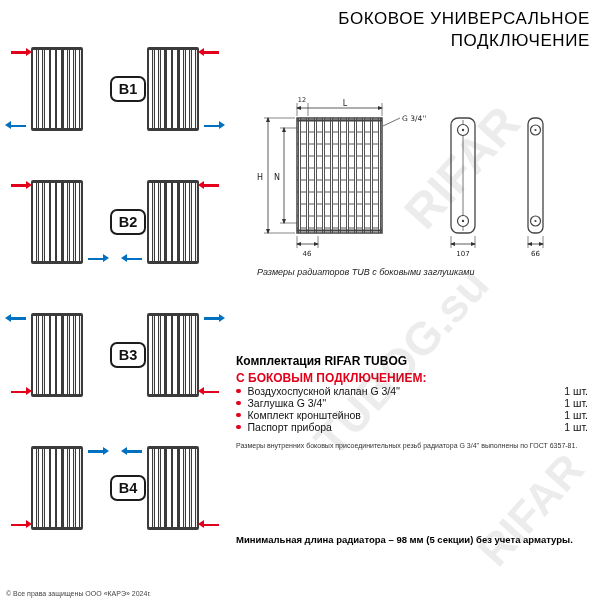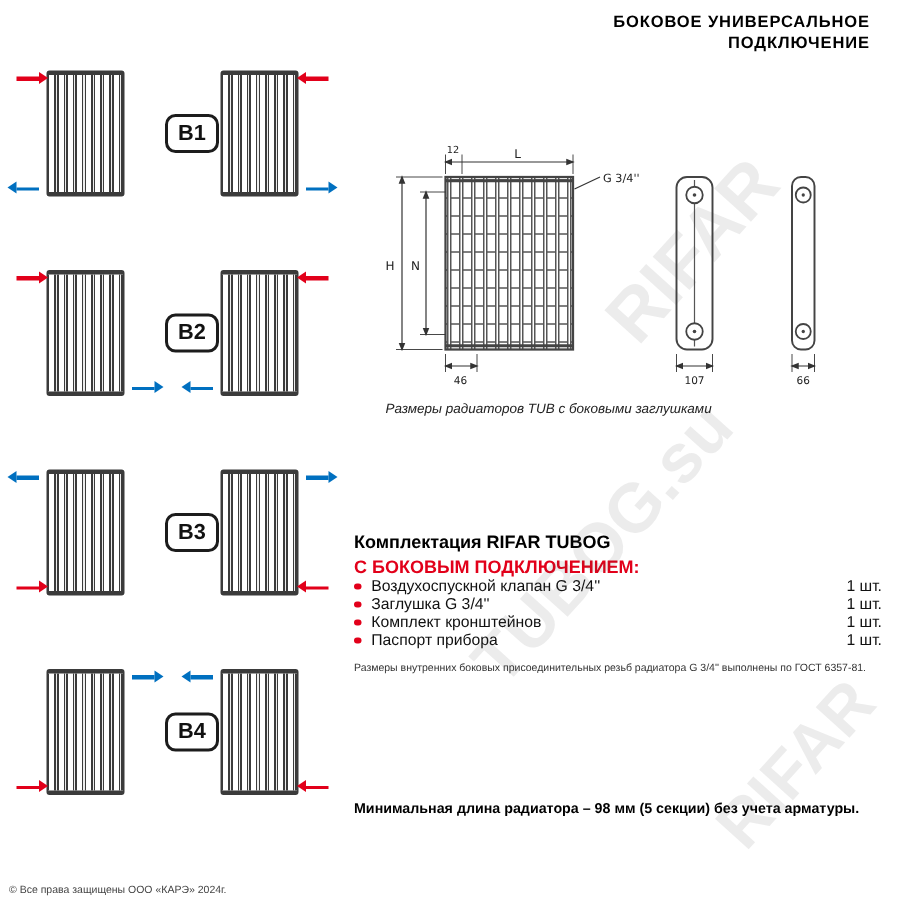--- a/index.html
+++ b/index.html
@@ -8,22 +8,22 @@
     position:relative; width:600px; height:600px; background:#ffffff;
     font-family:"Liberation Sans","DejaVu Sans",sans-serif; color:#111; overflow:hidden;
   }
   
   .wm { position:absolute; font-weight:bold; color:rgba(70,70,70,0.10);
         z-index:3; pointer-events:none; white-space:nowrap; }
   .wm3 { left:390px; top:140px; font-size:48px; transform:rotate(-48deg); }
   .wm4 { left:285px; top:335px; font-size:46px; transform:rotate(-48deg); }
   .wm5 { left:465px; top:485px; font-size:44px; transform:rotate(-48deg); }
   
-  .title { position:absolute; top:8px; right:20px; z-index:1; text-align:right;
-           font-weight:bold; font-size:11px; letter-spacing:.6px; line-height:1.3; color:#000; }
+  .title { position:absolute; top:8px; right:10px; z-index:1; text-align:right;
+           font-weight:normal; font-size:17px; letter-spacing:.6px; line-height:1.3; color:#000; }
   
   .scheme-row { position:absolute; left:10px; width:214px; height:86px;
                 display:flex; align-items:center; z-index:1; }
   .row1{top:46px} .row2{top:179px} .row3{top:312px} .row4{top:445px}
   .rad-wrap { position:relative; width:52px; height:84px; flex:0 0 auto; }
   .rad1 { margin-left:21px; }
   .radiator { width:100%; height:100%; border:1.5px solid #3b3b3b;
               border-top-width:3px; border-bottom-width:3px; border-radius:2px;
               background:repeating-linear-gradient(90deg,#3b3b3b 0 1px,#ffffff 1px 4.3px,#3b3b3b 4.3px 5.3px,#ededed 5.3px 6.1px); }
   .scheme-label { width:36px; height:26px; border:2.5px solid #1c1c1c; border-radius:7px;

